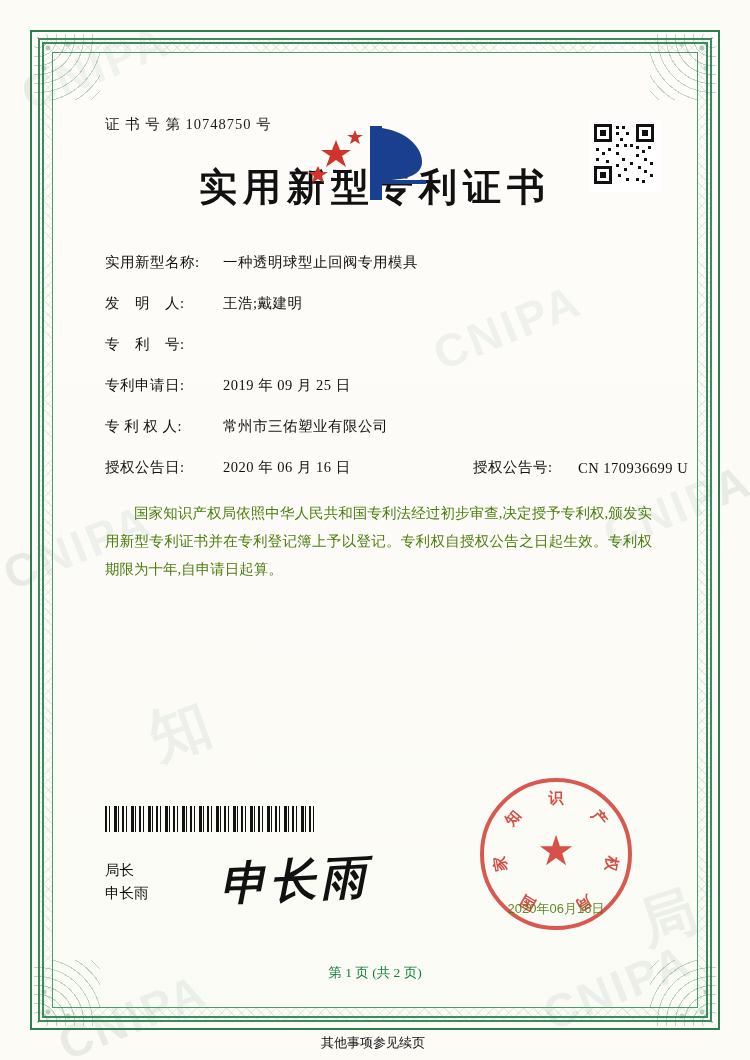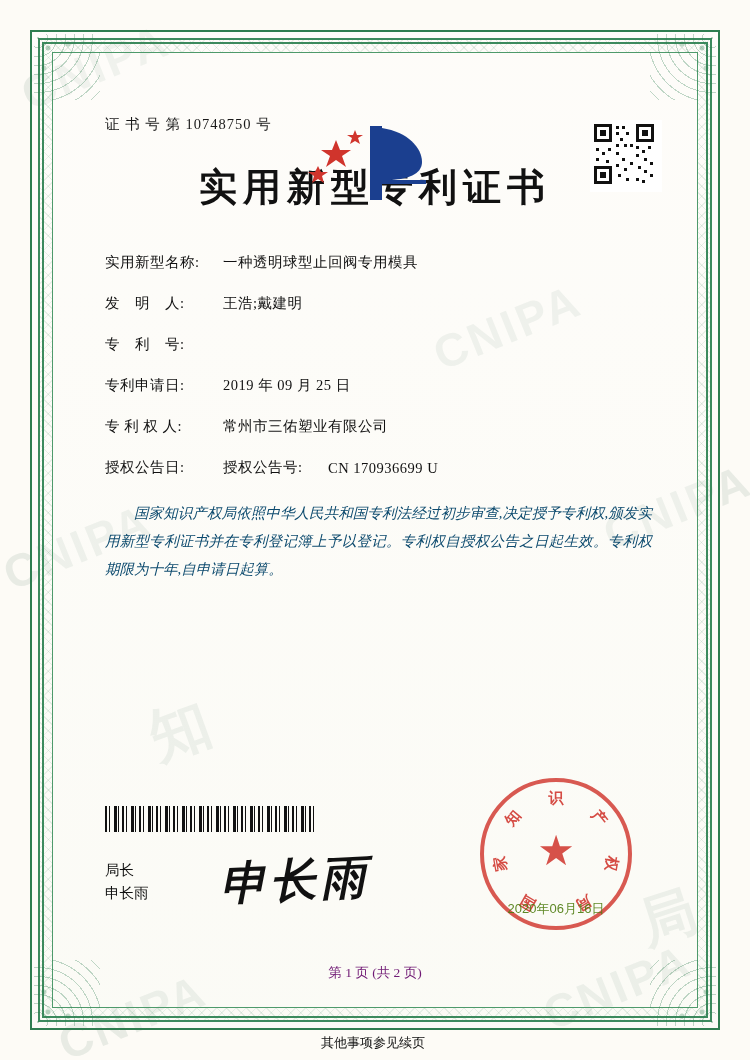--- a/index.html
+++ b/index.html
@@ -151,23 +151,22 @@
     width: 105px;
     flex: none;
     letter-spacing: .5px;
   }
 
   .para {
     padding-left: 35px;
     padding-right: 28px;
     font-size: 14.5px;
     line-height: 28px;
-    color: #0c4a6e;
+    color: #4d7c0f;
     text-align: justify;
-    font-style: italic;
   }
   .para p { margin: 0 0 4px 0; text-indent: 2em; }
 
   
   .barcode {
     position: absolute;
     left: 35px;
     bottom: 168px;
     width: 210px;
     height: 26px;
@@ -249,21 +248,21 @@
     white-space: nowrap;
     font-family: Liberation Sans, sans-serif;
   }
 
   .page-no {
     position: absolute;
     left: 0; right: 0;
     bottom: 18px;
     text-align: center;
     font-size: 13.5px;
-    color: #701a75;
+    color: #15803d;
   }
 
   .footer-note {
     position: absolute;
     left: 0; right: 4px;
     bottom: 8px;
     text-align: center;
     font-size: 13px;
     color: #111;
     z-index: 3;
@@ -377,20 +376,21 @@
       </div>
       <div class="frow">
         <div class="flabel">专 利 权 人:</div>
         <div class="fvalue">常州市三佑塑业有限公司</div>
       </div>
     </div>
 
   <div class="fields" style="margin-top:16px;">
     <div class="frow dual">
       <div class="flabel">授权公告日:</div>
+      <div class="fvalue">2020 年 06 月 16 日</div>
       <div class="flabel2">授权公告号:</div>
       <div class="fvalue" style="width:auto;">CN 170936699 U</div>
     </div>
   </div>
 
   <div class="para" id="para-list">
       <p>国家知识产权局依照中华人民共和国专利法经过初步审查,决定授予专利权,颁发实用新型专利证书并在专利登记簿上予以登记。专利权自授权公告之日起生效。专利权期限为十年,自申请日起算。</p>
     </div>
 
   <div class="barcode"></div>

